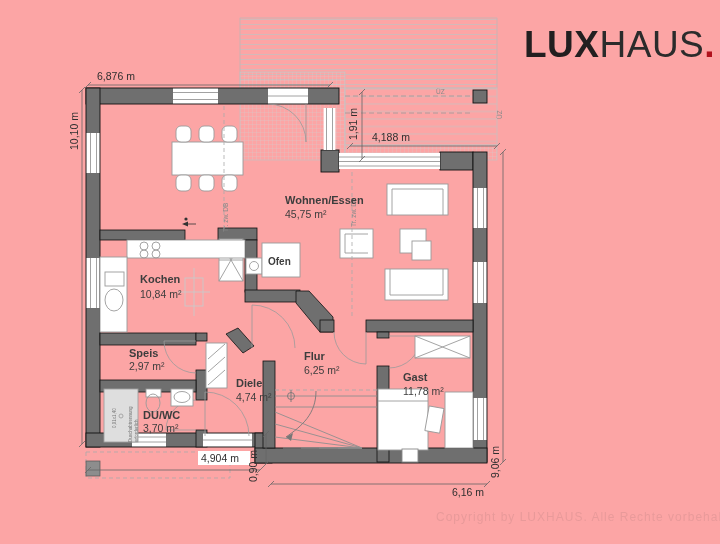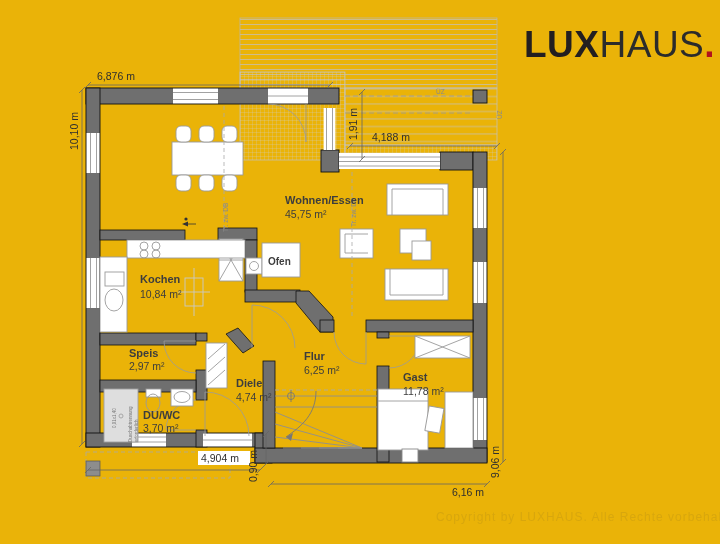--- a/index.html
+++ b/index.html
@@ -1,16 +1,16 @@
 <!DOCTYPE html>
 <html><head>
 <meta charset="utf-8">
 <style>
   html,body{margin:0;padding:0;background:#fff;}
-  .canvas{position:relative;width:720px;height:544px;background:#eab308;overflow:hidden;
+  .canvas{position:relative;width:720px;height:544px;background:#fca5a5;overflow:hidden;
           font-family:"Liberation Sans", sans-serif;}
   .logo{position:absolute;top:26px;left:524px;font-size:37px;letter-spacing:.5px;
         white-space:nowrap;line-height:1;}
   .logo .lux{font-weight:700;color:#231f20;}
   .logo .haus{font-weight:400;color:#2b2b2b;}
   .logo .dot{font-weight:700;}
   .watermark{position:absolute;top:510px;left:436px;width:270px;font-size:12px;
         color:rgba(60,60,60,0.10);letter-spacing:1px;white-space:nowrap;}
   svg text{font-family:"Liberation Sans", sans-serif;}
   .room-name{font-size:11px;font-weight:bold;fill:#3d3d3d;}

